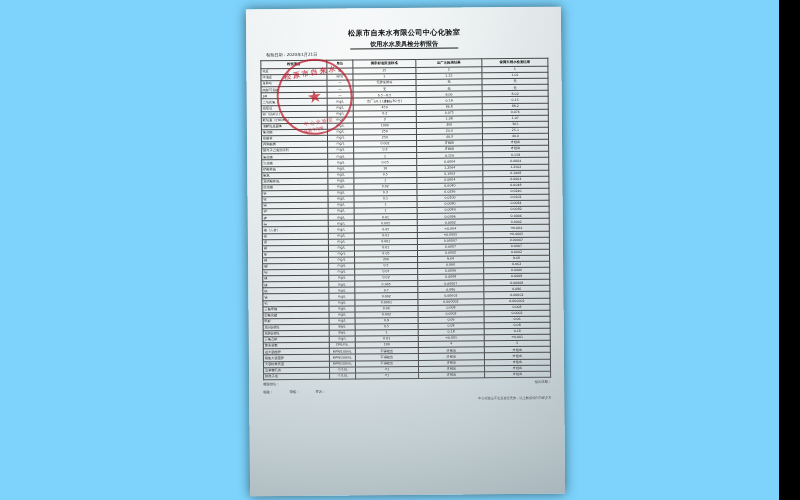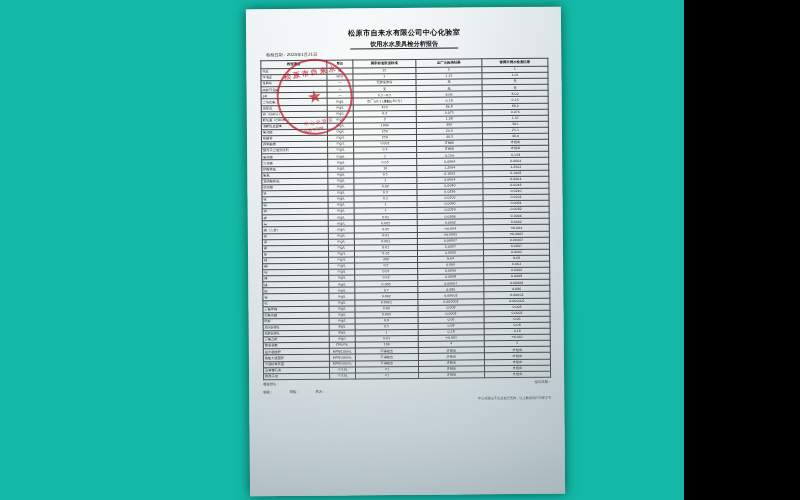--- a/index.html
+++ b/index.html
@@ -8,23 +8,23 @@
     background: #000;
   }
   body {
     width: 800px;
     height: 500px;
     overflow: hidden;
     font-family: "DejaVu Sans", "Liberation Sans", sans-serif;
   }
   .screen {
     position: relative;
-    width: 684px;
+    width: 779px;
     height: 500px;
-    background: #14b8a6;
+    background: #7dd3fc;
   }
 
   
   .paper {
     position: absolute;
     left: 248px;
     top: 8px;
     width: 315px;
     height: 487px;
     background: linear-gradient(165deg, #eef2f3 0%, #e7edee 22%, #dfe6e8 48%, #d7e0e3 72%, #ccd7da 100%);

